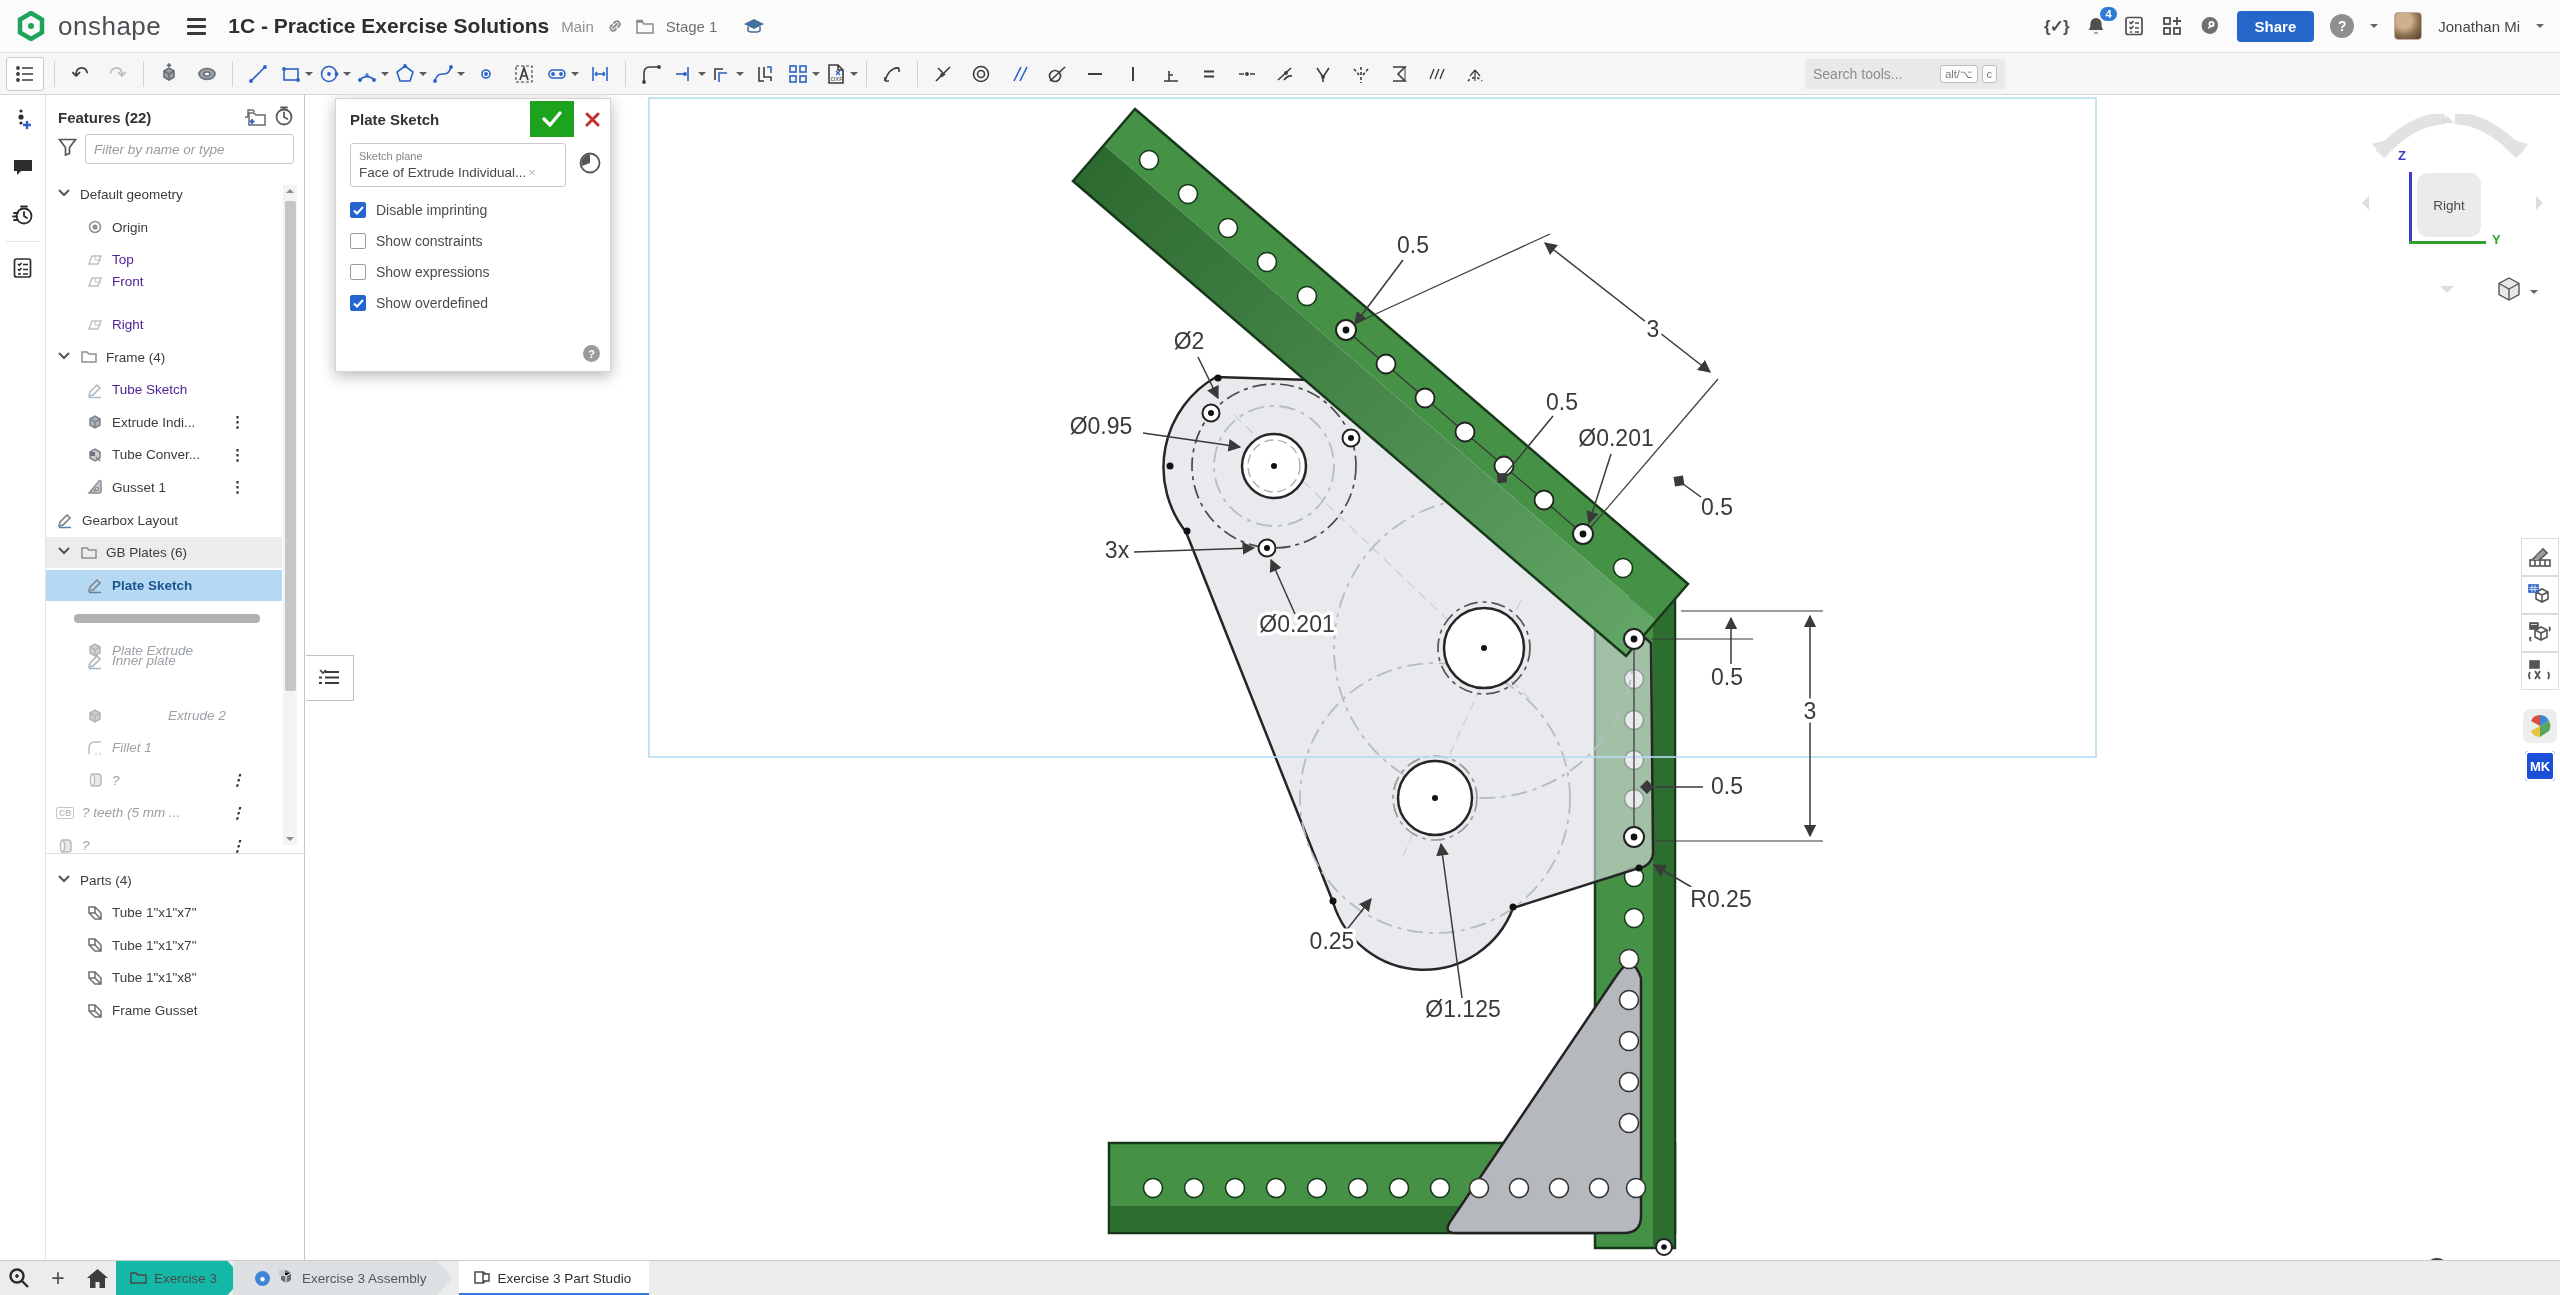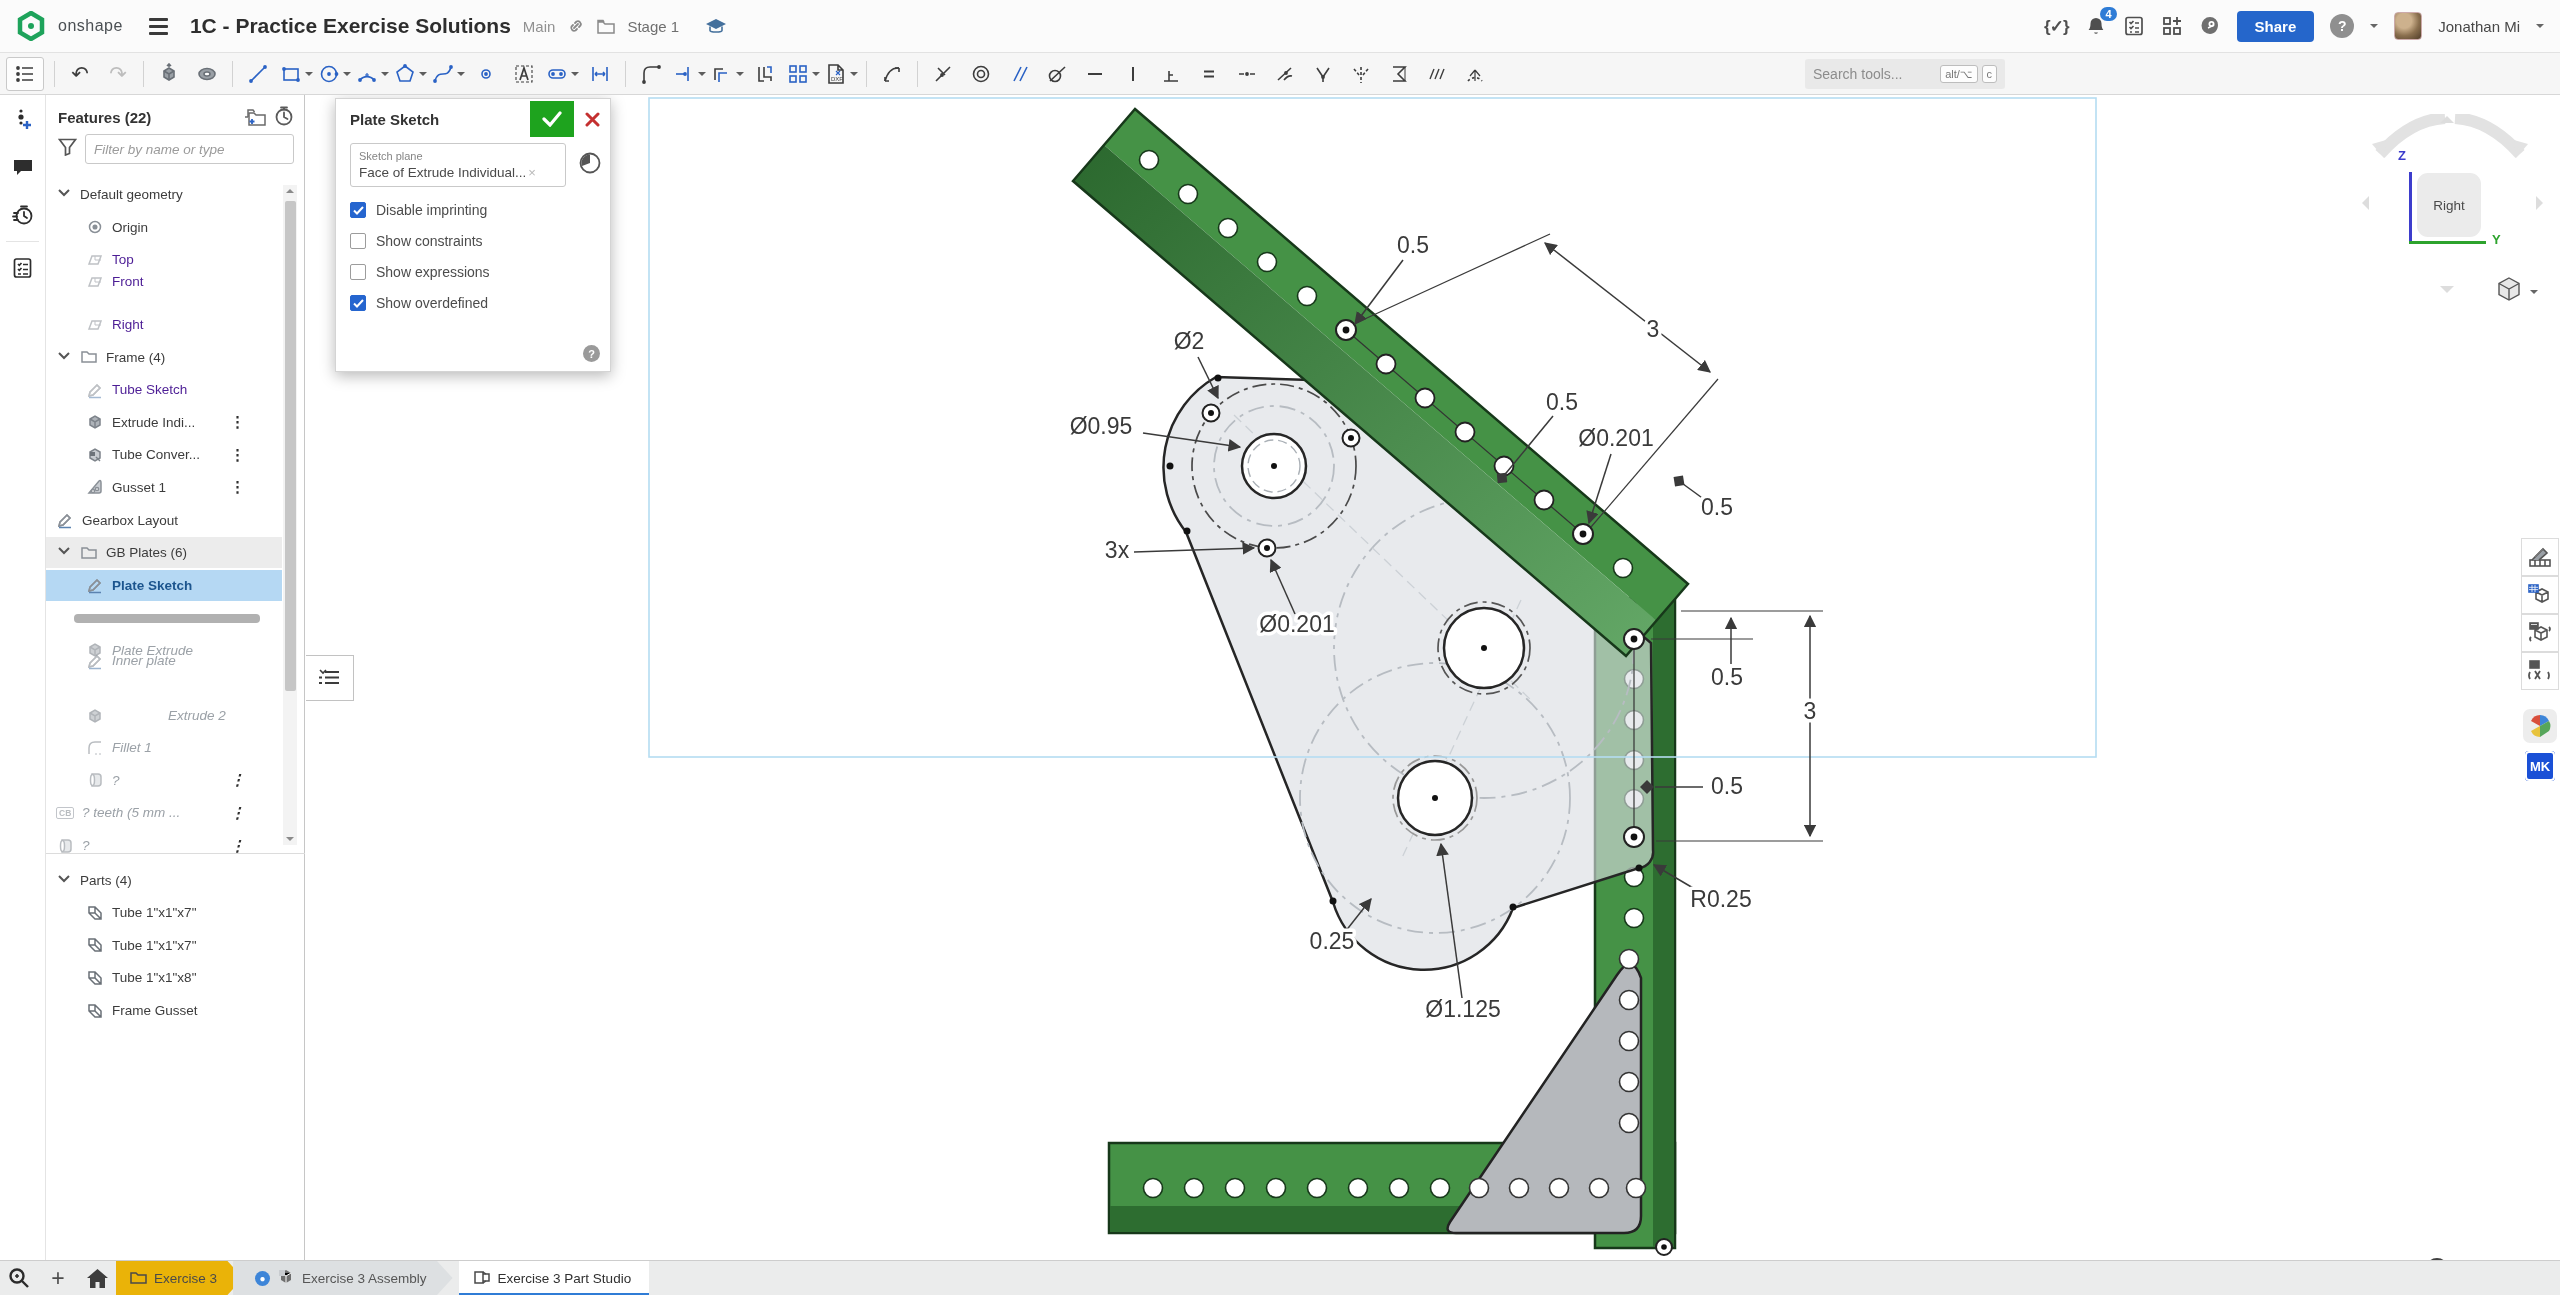--- a/index.html
+++ b/index.html
@@ -2,21 +2,21 @@
 <html><head>
 <meta charset="utf-8">
 <style>
   *{margin:0;padding:0;box-sizing:border-box}
   html,body{background:#fff}
   body{font-family:"Liberation Sans",sans-serif;color:#333}
   #root{position:relative;width:2560px;height:1295px;overflow:hidden;background:#fff}
 
   
   .topbar{position:absolute;left:0;top:0;right:0;height:53px;background:#fbfbfb;border-bottom:1px solid #e2e2e2;display:flex;align-items:center;padding:0 16px;gap:12px;z-index:40}
-  .logo-word{font-size:16px;color:#4a4f53;font-weight:500;letter-spacing:.5px}
+  .logo-word{font-size:26px;color:#4a4f53;font-weight:500;letter-spacing:.5px}
   .burger{display:flex;flex-direction:column;gap:4px;margin-left:14px;cursor:pointer}
   .burger i{display:block;width:19px;height:3px;background:#3a3a3a;border-radius:1px}
   .doctitle{font-size:21px;font-weight:700;color:#2e2e2e;margin-left:10px;white-space:nowrap}
   .wsname{font-size:15px;color:#919191}
   .stage{font-size:15px;color:#6f6f6f;white-space:nowrap}
   .tb-right{margin-left:auto;display:flex;align-items:center;gap:16px}
   .hicon{position:relative;color:#4f4f4f;display:grid;place-items:center;cursor:pointer}
   .badge{position:absolute;top:-8px;right:-10px;background:#2f7cd6;color:#fff;font-size:11px;font-weight:700;border-radius:8px;padding:1px 5px}
   .brace{font-size:17px;font-weight:700;color:#4f4f4f;letter-spacing:-1px}
   .share{background:#2566cb;color:#fff;border:none;border-radius:4px;padding:7px 18px;font-size:15px;font-weight:600;cursor:pointer}
@@ -116,21 +116,21 @@
   .rapp{position:absolute;left:2px;width:34px;height:34px;border-radius:7px;display:grid;place-items:center;cursor:pointer}
   .mk{background:#1a50d6;color:#fff;font-weight:700;font-size:13px;box-shadow:inset 0 0 0 2px #fff,inset 0 0 0 3px #1a50d6;border-radius:4px;width:30px;height:30px;display:grid;place-items:center}
   .measure{position:absolute;right:12px;bottom:8px;display:flex;gap:18px;color:#3f3f3f;z-index:12}
   .measure span{cursor:pointer}
 
   
   .footer{position:absolute;left:0;bottom:0;right:0;height:35px;background:#ebecec;border-top:1px solid #cdcdcd;display:flex;align-items:center;z-index:40}
   .fico{width:38px;display:grid;place-items:center;color:#2d2d2d;cursor:pointer}
   .fplus{font-size:23px;color:#4d4d4d;width:40px;text-align:center;cursor:pointer;line-height:30px}
   .dtab{height:35px;display:flex;align-items:center;gap:7px;font-size:13.5px;position:relative;padding:0 26px 0 14px;cursor:pointer;flex:none}
-  .t-white{background:#eab308;color:#4a4a4a;clip-path:polygon(0 0,calc(100% - 16px) 0,100% 50%,calc(100% - 16px) 100%,0 100%)}
+  .t-white{background:#14b8a6;color:#4a4a4a;clip-path:polygon(0 0,calc(100% - 16px) 0,100% 50%,calc(100% - 16px) 100%,0 100%)}
   .t-gray{background:#dde0e2;color:#565656;clip-path:polygon(0 0,calc(100% - 16px) 0,100% 50%,calc(100% - 16px) 100%,0 100%);margin-left:-10px;padding-left:22px}
   .t-active{background:#fff;color:#303030;margin-left:6px;box-shadow:inset 0 -3px 0 #2f7cd6;padding-right:18px}
   .bluedot{width:15px;height:15px;border-radius:50%;background:#3d85d8;color:#fff;font-size:10px;display:grid;place-items:center;flex:none}
 </style>
 </head>
 <body>
 
 <div id="root">
 
   <header class="topbar">

